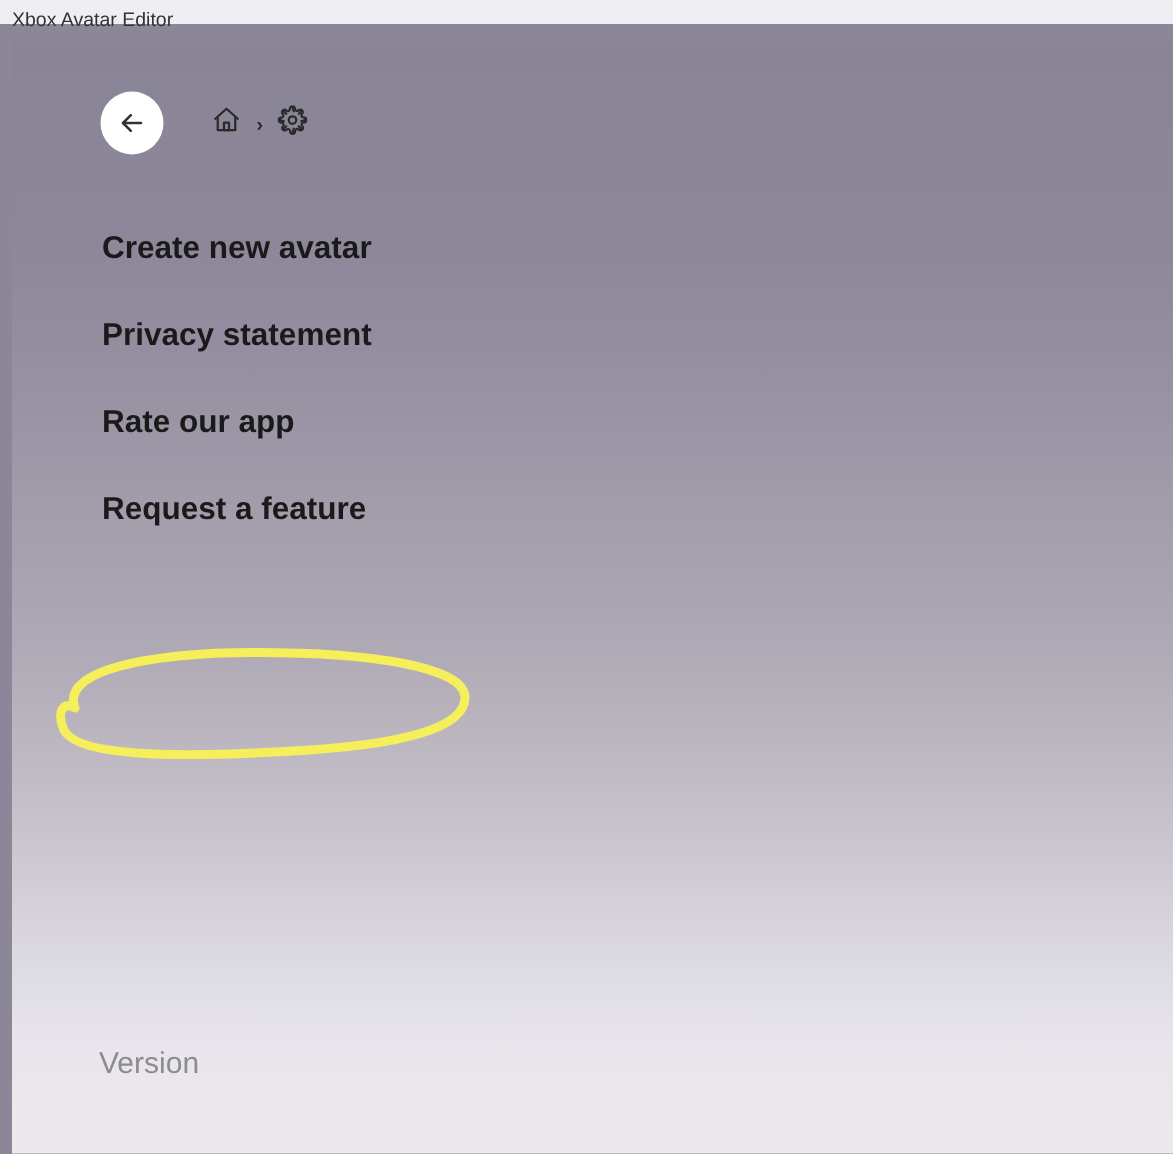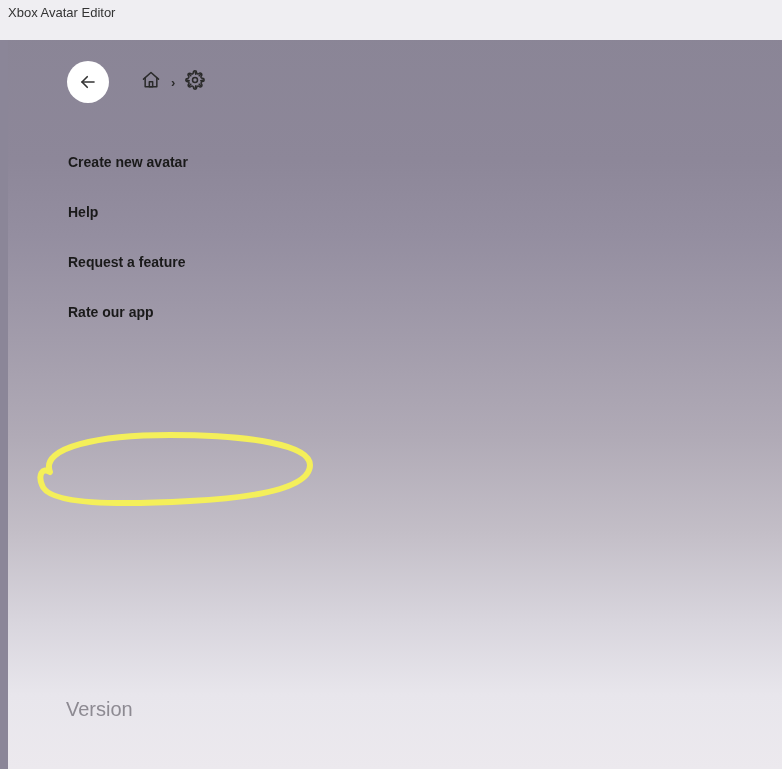--- a/index.html
+++ b/index.html
@@ -13,21 +13,21 @@
       font-family: "Segoe UI", Tahoma, Geneva, Verdana, sans-serif;
       background: #8b8698;
       overflow: hidden;
       position: relative;
     }
     .window-title {
       position: absolute;
       top: 0;
       left: 0;
       right: 0;
-      height: 40px;
+      height: 16px;
       background: #efeef2;
       color: #333;
       font-size: 13px;
       padding: 5px 8px;
       z-index: 10;
     }
     .app-area {
       position: absolute;
       top: 28px;
       left: 8px;
@@ -83,21 +83,21 @@
     }
     .menu {
       position: absolute;
       top: 126px;
       left: 60px;
       display: flex;
       flex-direction: column;
       gap: 34px;
     }
     .menu-item {
-      font-size: 14px;
+      font-size: 21px;
       font-weight: 600;
       color: #1a1a1a;
       cursor: pointer;
     }
     .version-row {
       position: absolute;
       bottom: 48px;
       left: 58px;
       display: flex;
       gap: 46px;
@@ -142,23 +142,23 @@
           <circle cx="12" cy="12" r="3"></circle>
           <path d="M12 2 L13 5 M12 22 L13 19 M22 12 L19 13 M2 12 L5 13 M19.07 4.93 L17 7 M4.93 19.07 L7 17 M19.07 19.07 L17 17 M4.93 4.93 L7 7"></path>
           <path d="M19.4 15a1.65 1.65 0 0 0 .33 1.82l.06.06a2 2 0 1 1-2.83 2.83l-.06-.06a1.65 1.65 0 0 0-1.82-.33 1.65 1.65 0 0 0-1 1.51V21a2 2 0 0 1-4 0v-.09a1.65 1.65 0 0 0-1-1.51 1.65 1.65 0 0 0-1.82.33l-.06.06a2 2 0 1 1-2.83-2.83l.06-.06a1.65 1.65 0 0 0 .33-1.82 1.65 1.65 0 0 0-1.51-1H3a2 2 0 0 1 0-4h.09a1.65 1.65 0 0 0 1.51-1 1.65 1.65 0 0 0-.33-1.82l-.06-.06a2 2 0 1 1 2.83-2.83l.06.06a1.65 1.65 0 0 0 1.82.33h0a1.65 1.65 0 0 0 1-1.51V3a2 2 0 0 1 4 0v.09a1.65 1.65 0 0 0 1 1.51h0a1.65 1.65 0 0 0 1.82-.33l.06-.06a2 2 0 1 1 2.83 2.83l-.06.06a1.65 1.65 0 0 0-.33 1.82v0a1.65 1.65 0 0 0 1.51 1H21a2 2 0 0 1 0 4h-.09a1.65 1.65 0 0 0-1.51 1z"></path>
         </svg>
       </span>
     </div>
   </div>
 
   <div class="menu">
     <div class="menu-item">Create new avatar</div>
-    <div class="menu-item">Help</div>
+    <div class="menu-item">Privacy statement</div>
+    <div class="menu-item">Rate our app</div>
     <div class="menu-item">Request a feature</div>
-    <div class="menu-item">Rate our app</div>
   </div>
 
   <div class="version-row">
     <span>Version</span>
   </div>
 
   <svg class="highlight-annotation" width="300" height="90" viewBox="0 0 300 90">
     <path d="M 30 45 
              C 20 20, 80 8, 150 8 
              C 230 8, 290 18, 290 38 

